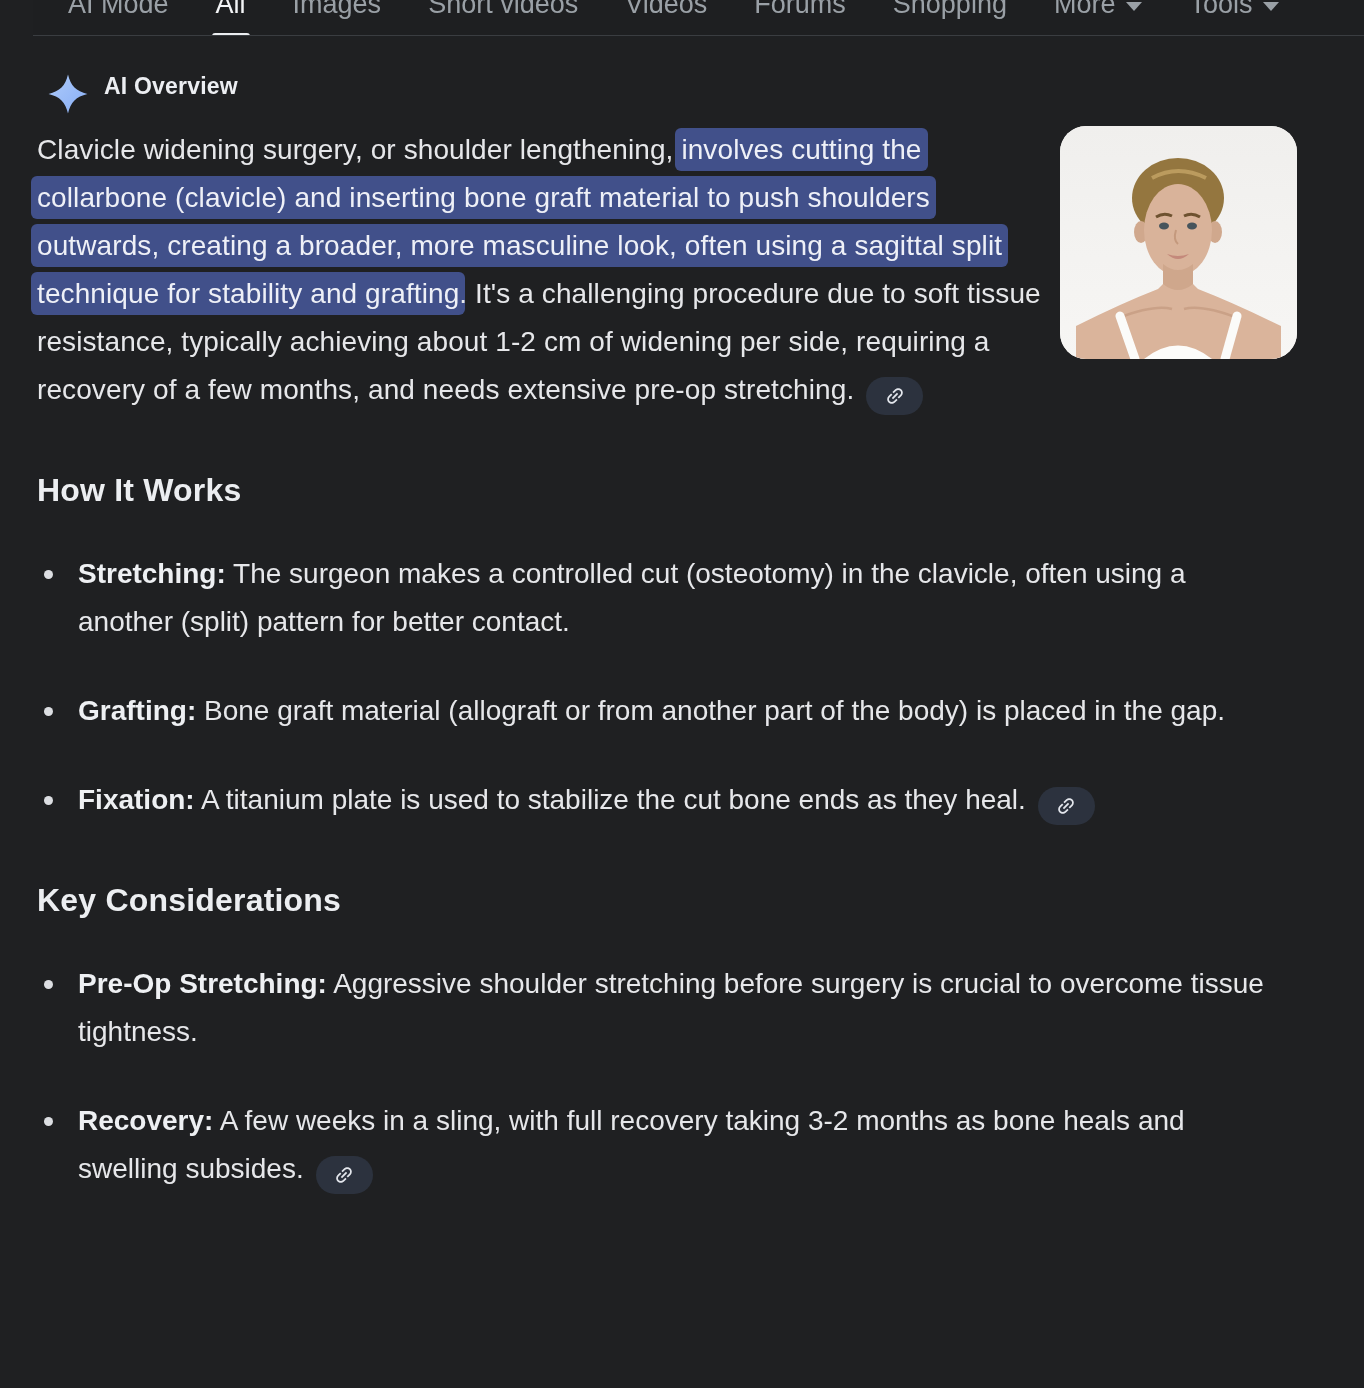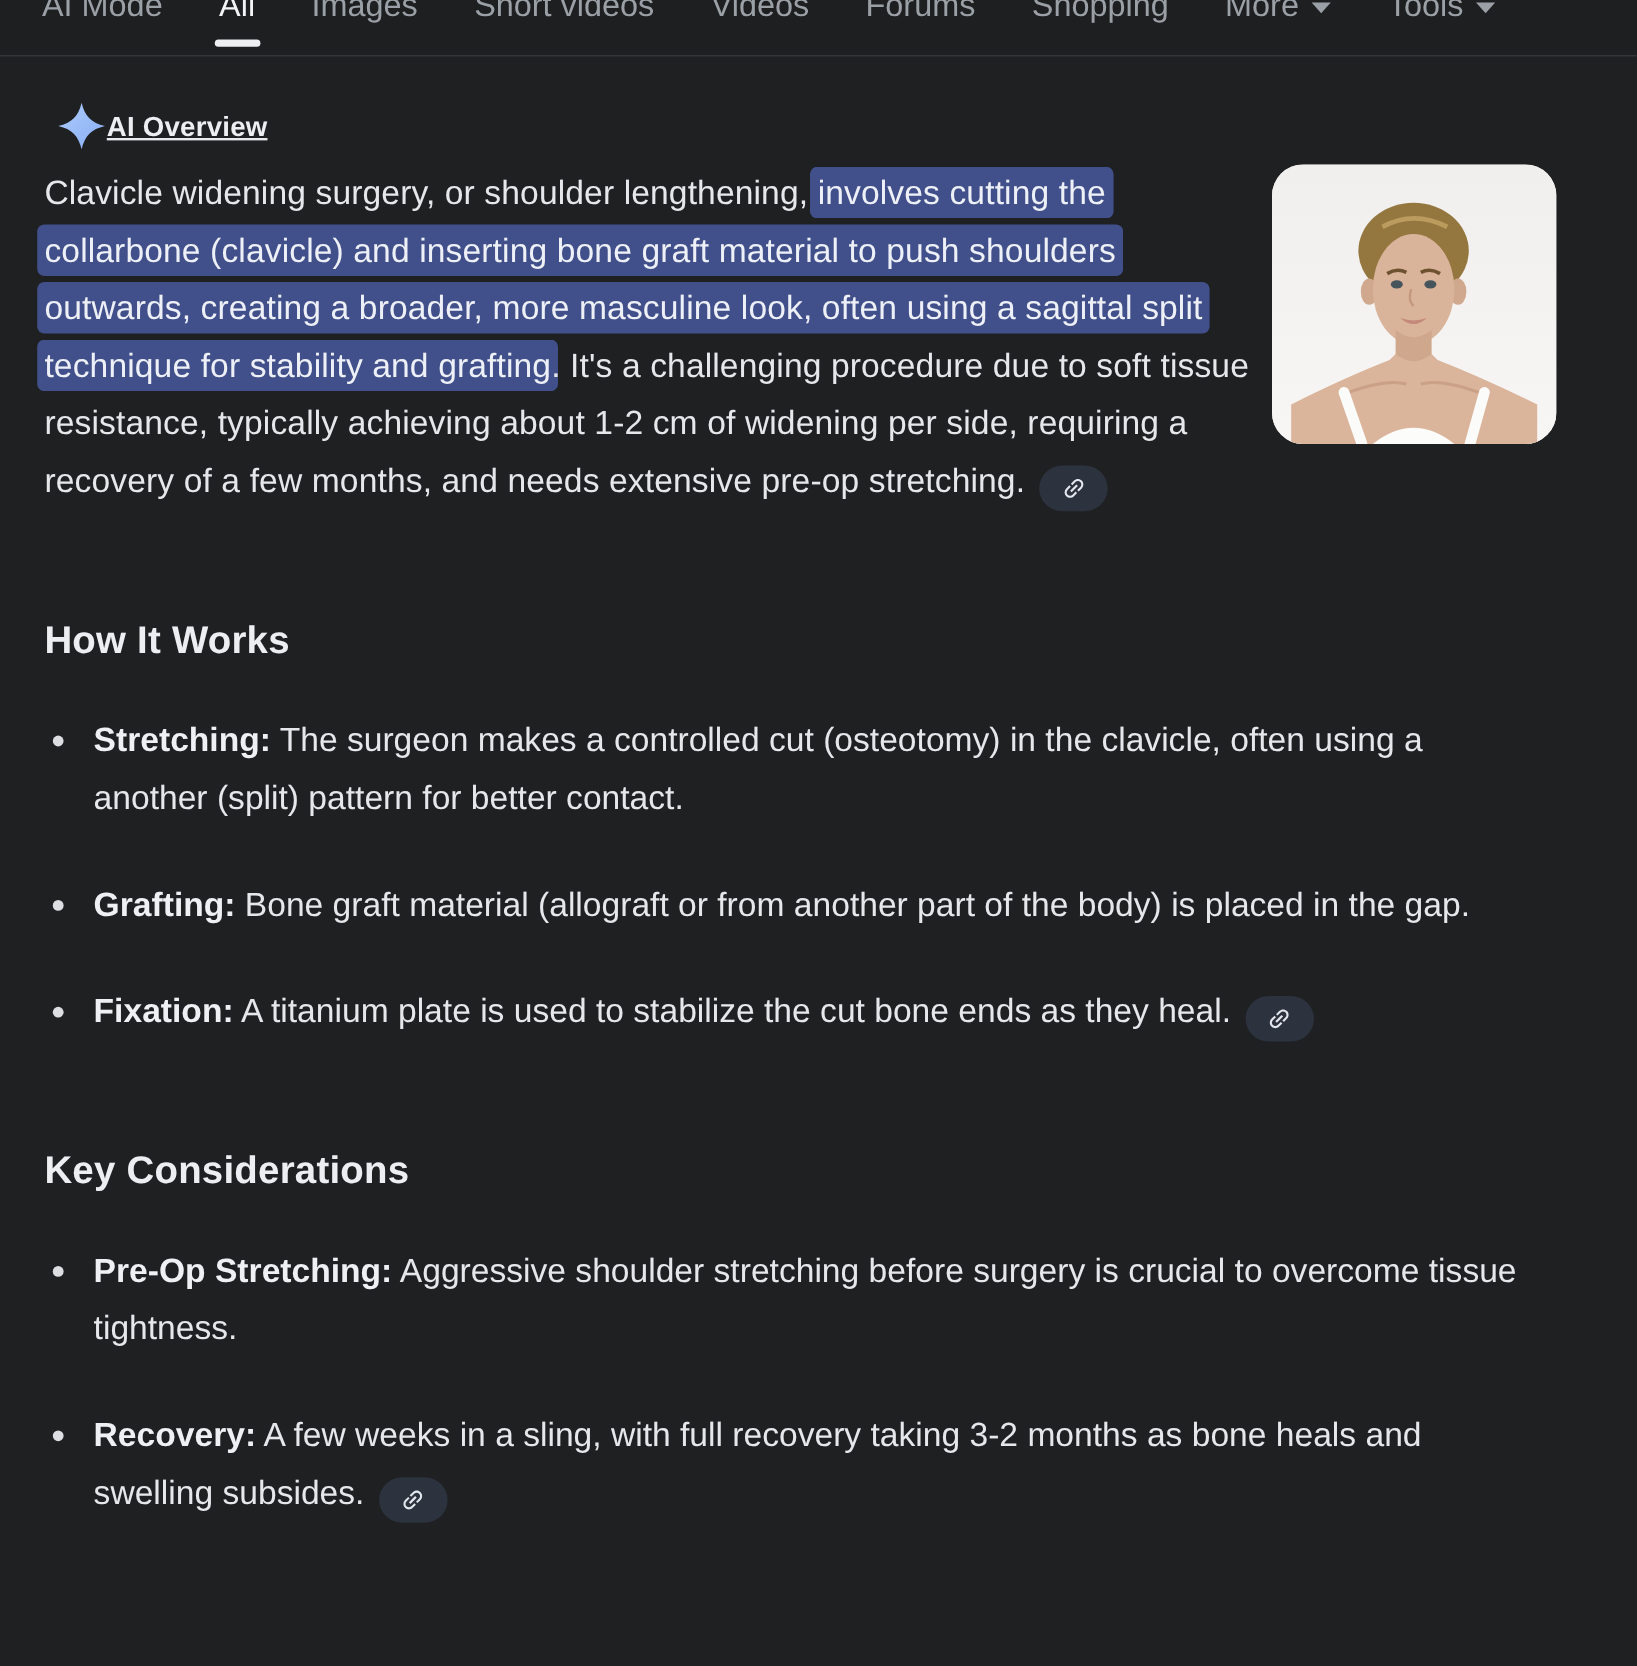--- a/index.html
+++ b/index.html
@@ -7,24 +7,25 @@
   body {
     background:#1f2022;
     color:#e8e9ec;
     font-family:"Liberation Sans", sans-serif;
     position:relative;
   }
 
   
   .tabbar {
     position:relative;
-    height:47px;
+    height:36px;
     overflow:hidden;
     border-bottom:1px solid #3a3d41;
     background:#1e1f21;
+    margin-left:33px;
   }
   .tabs {
     position:absolute;
     top:-11px;
     left:35px;
     display:flex;
     gap:47px;
     white-space:nowrap;
   }
   .tab {
@@ -55,24 +56,24 @@
     border-right:8px solid transparent;
     border-top:9px solid #9aa0a6;
     margin-left:11px;
     margin-top:13px;
   }
 
   
   .content { padding:0 37px; }
   .ai-header {
     display:flex;
-    align-items:center;
+    align-items:flex-start;
+    gap:15px;
     margin-top:37px;
     margin-left:10px;
-    text-decoration:underline;
   }
   .sparkle { width:42px; height:42px; display:block; }
   .ai-title { font-size:23px; font-weight:700; letter-spacing:.2px; color:#eceef2; }
 
   .intro-row { display:flex; margin-top:11px; }
   .intro-text {
     width:1010px;
     font-size:28px;
     line-height:48px;
     color:#e6e7ea;
@@ -97,21 +98,21 @@
     flex:0 0 auto;
     cursor:pointer;
     background:#f3f2f0;
   }
   .thumb svg { display:block; width:100%; height:100%; }
 
   h2.section-heading {
     font-size:32px;
     font-weight:700;
     color:#eceef1;
-    margin-top:89px;
+    margin-top:57px;
     letter-spacing:.2px;
   }
   ul.bullets { list-style:none; margin-top:2px; }
   ul.bullets li {
     position:relative;
     padding-left:41px;
     margin-top:41px;
     max-width:1250px;
     font-size:28px;
     line-height:48px;

